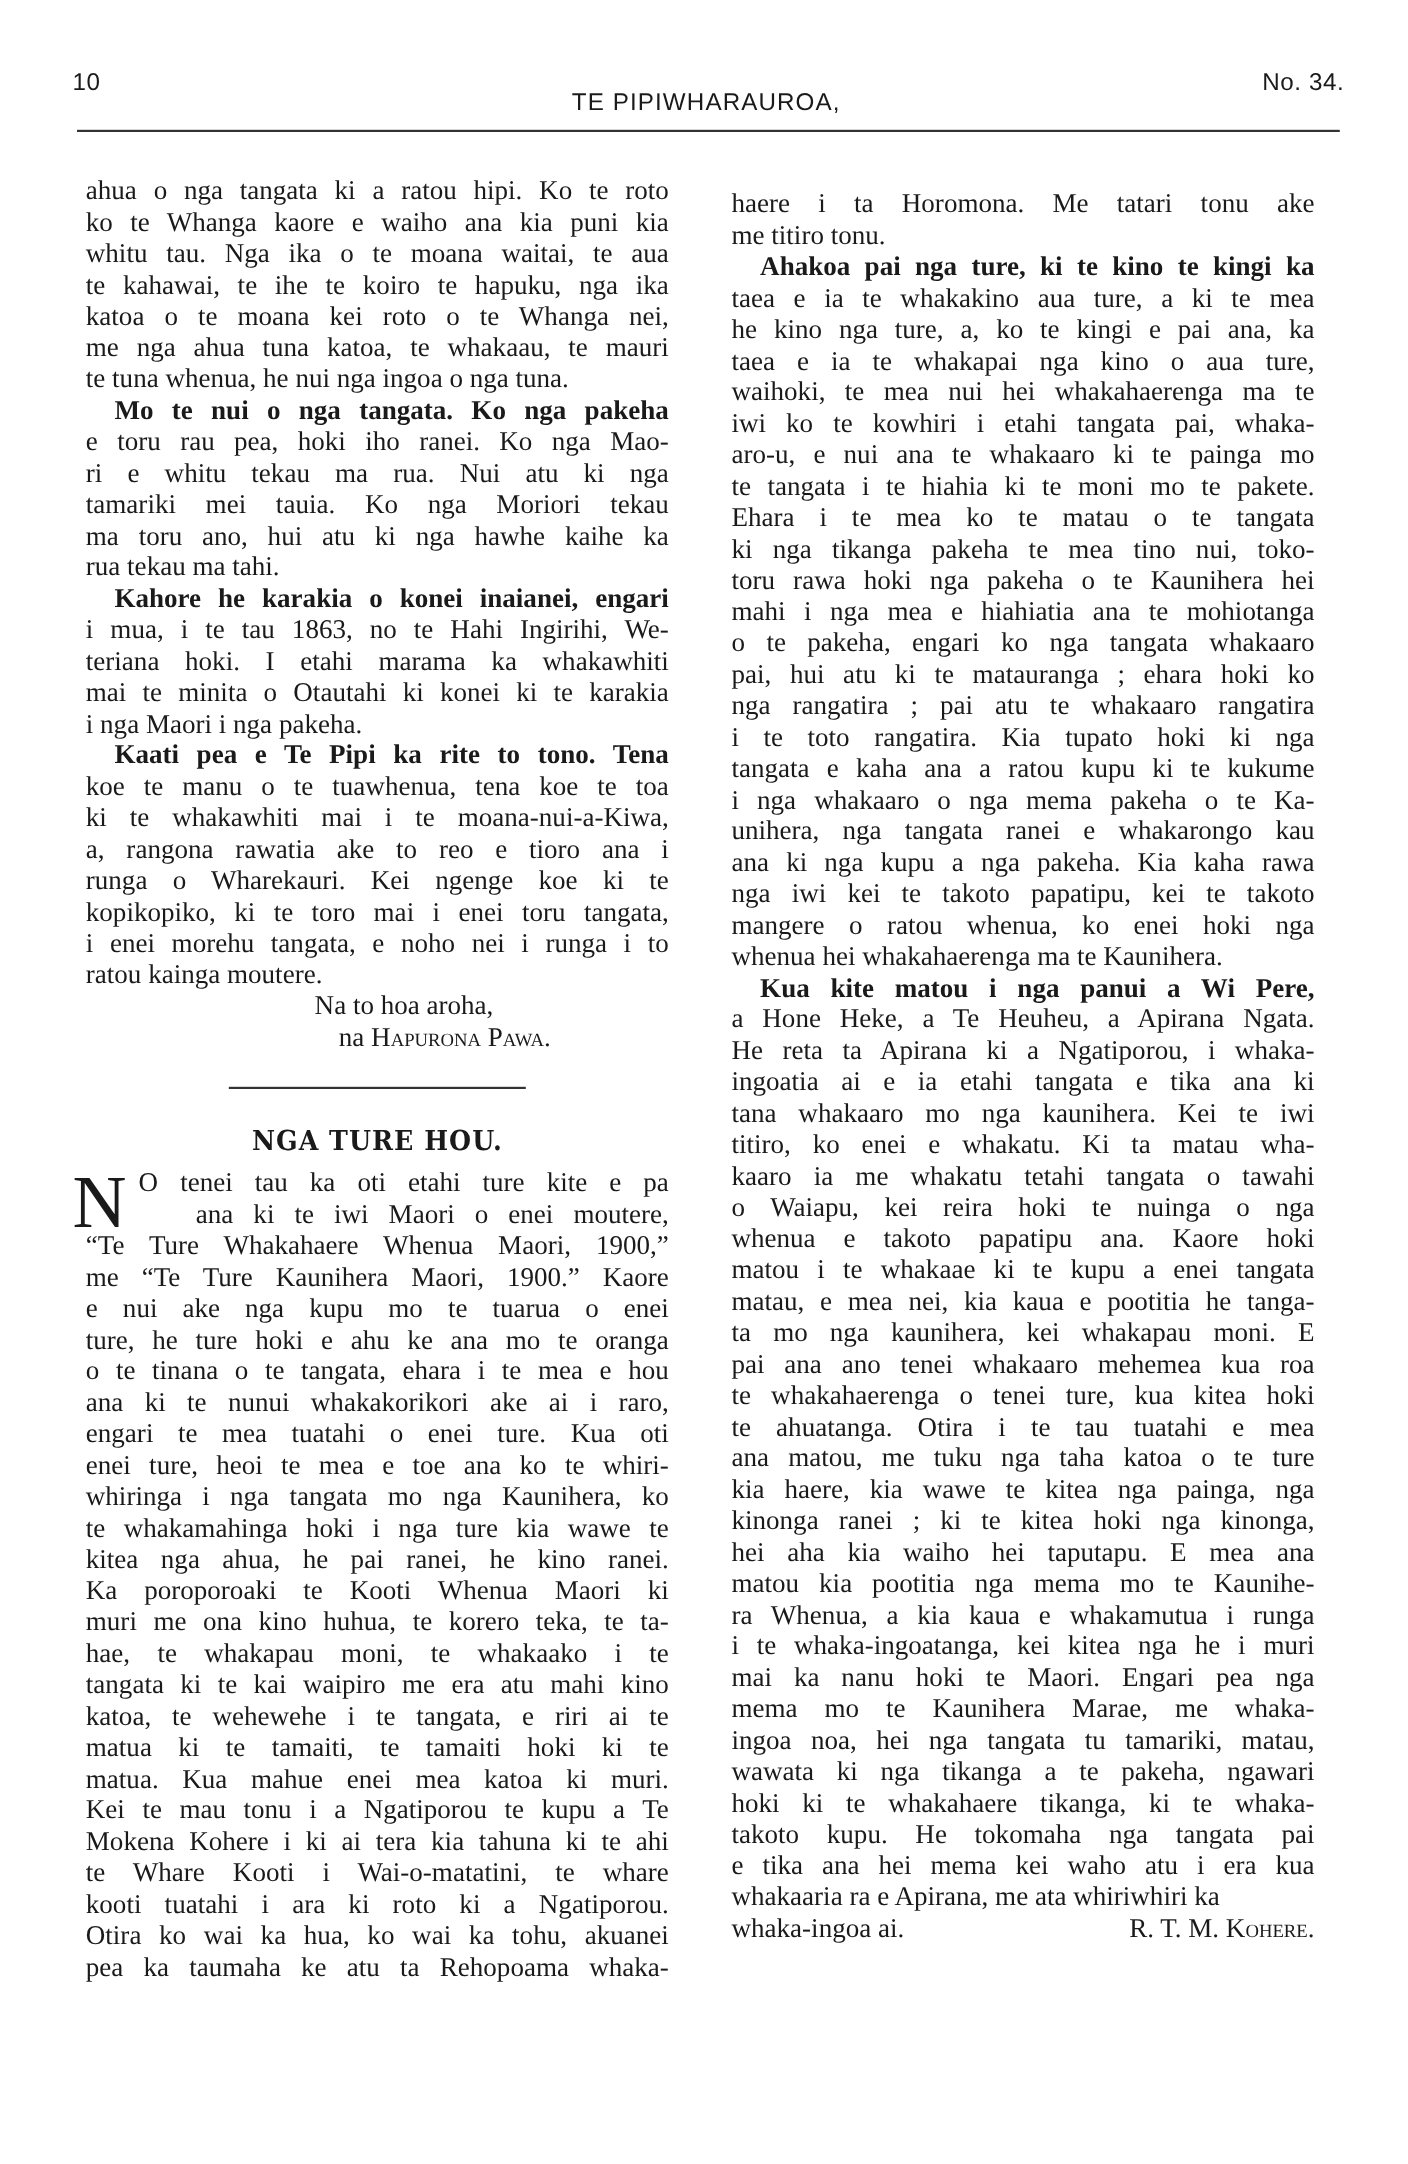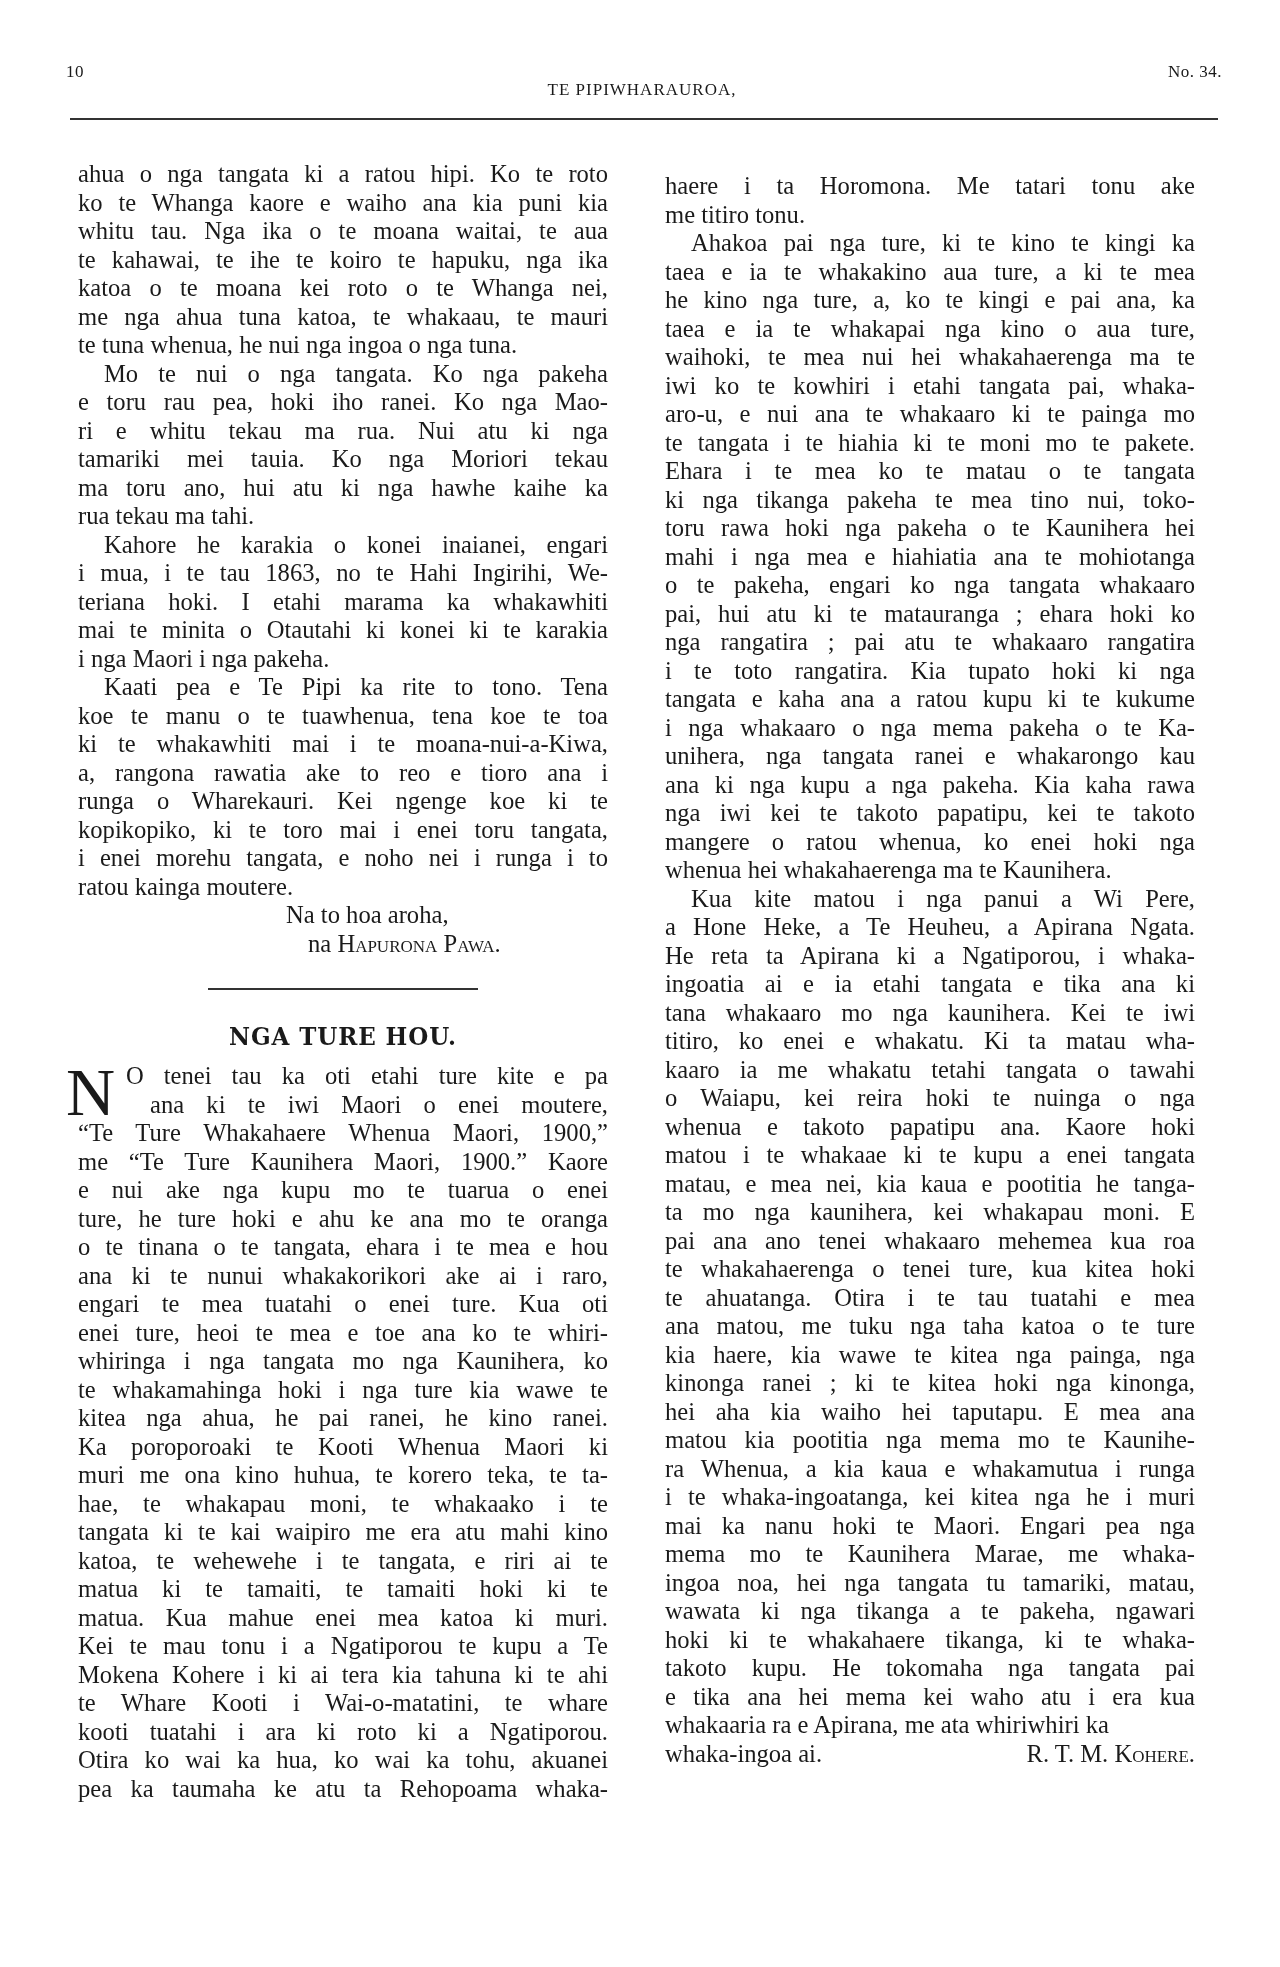--- a/index.html
+++ b/index.html
@@ -4,51 +4,51 @@
   <style>
     html, body { margin: 0; padding: 0; background: #ffffff; }
     body {
       width: 1280px; height: 1967px; position: relative; overflow: hidden;
       font-family: "DejaVu Serif", "Liberation Serif", serif;
       color: #1a1a1a;
     }
     .page { position: absolute; left: 0; top: 0; width: 1280px; height: 1967px; }
     .header {
       position: absolute; left: 62px; top: 62px; width: 1160px; height: 40px;
-      font-family: Liberation Serif, serif; font-size: 17px; letter-spacing: 0.5px;
+      font-family: Liberation Sans, sans-serif; font-size: 22px; letter-spacing: 0.5px;
     }
     .header .pageno { position: absolute; left: 4px; top: 0; }
     .header .title { position: absolute; left: 0; width: 100%; top: 18px; text-align: center; letter-spacing: 1px; }
     .header .issue { position: absolute; right: 0; top: 0; }
     .header-rule { position: absolute; left: 70px; top: 118px; width: 1148px; height: 2px; background: #333; }
     .column { position: absolute; top: 160px; width: 530px; font-family: "Liberation Serif", serif; font-size: 24.6px; }
     .col-left { left: 78px; }
     .col-right { left: 665px; margin-top: 12px; }
     .line {
       height: 28.5px; line-height: 28.5px; white-space: nowrap;
       text-align: justify; text-align-last: justify; overflow: visible;
     }
     .line.last { text-align-last: left; }
-    .line.indent { padding-left: 26px; }
+    .line.indent { padding-left: 26px; font-weight: bold; }
     .line.sig1 { text-align: right; text-align-last: left; padding-left: 208px; }
     .line.sig2 { text-align: left; text-align-last: left; padding-left: 230px; }
     .smallcaps { font-variant: small-caps; }
     .section-rule { width: 270px; height: 2px; background: #333; margin: 30px 0 0 130px; }
     .section-title {
       text-align: center; font-family: "DejaVu Serif", serif; font-weight: bold;
       font-size: 25px; letter-spacing: 1px; margin: 30px 0 8px 0; height: 34px; line-height: 34px;
       transform: scaleX(0.92);
     }
     .dropcap-block { position: relative; }
     .dropcap {
       position: absolute; left: -12px; top: 2px; font-family: "Liberation Serif", serif;
       font-size: 68px; line-height: 56px; height: 56px;
     }
     .dropcap-line { padding-left: 48px; }
-    .dropcap-line2 { padding-left: 72px; }
+    .dropcap-line2 { padding-left: 72px; margin-left: 28px; }
     .sig-right { text-align: left; text-align-last: left; }
     .sig-right .signame { float: right; }
   </style>
 </head>
 <body>
 
 <div class="page">
   <div class="header">
     <span class="pageno">10</span>
     <span class="title">TE PIPIWHARAUROA,</span>

